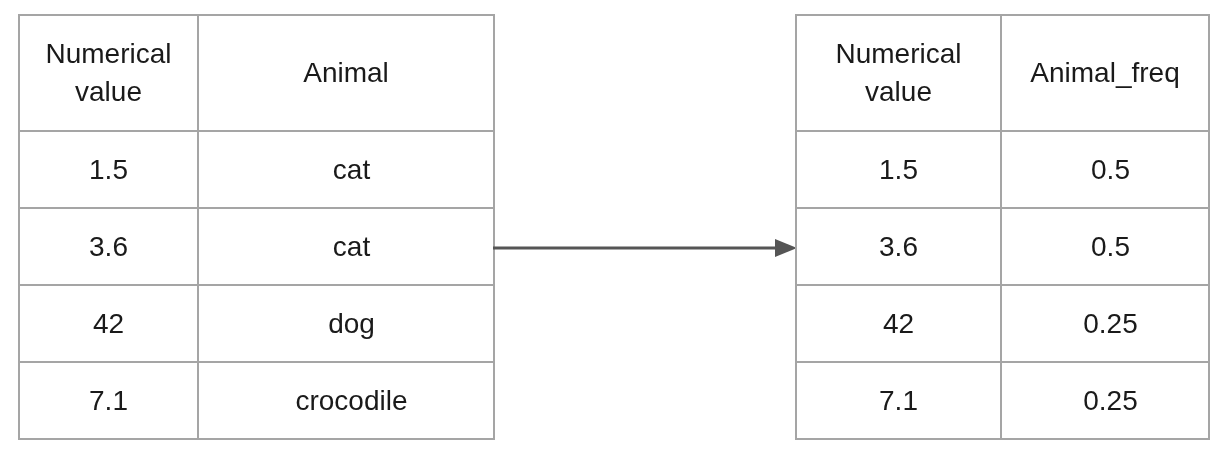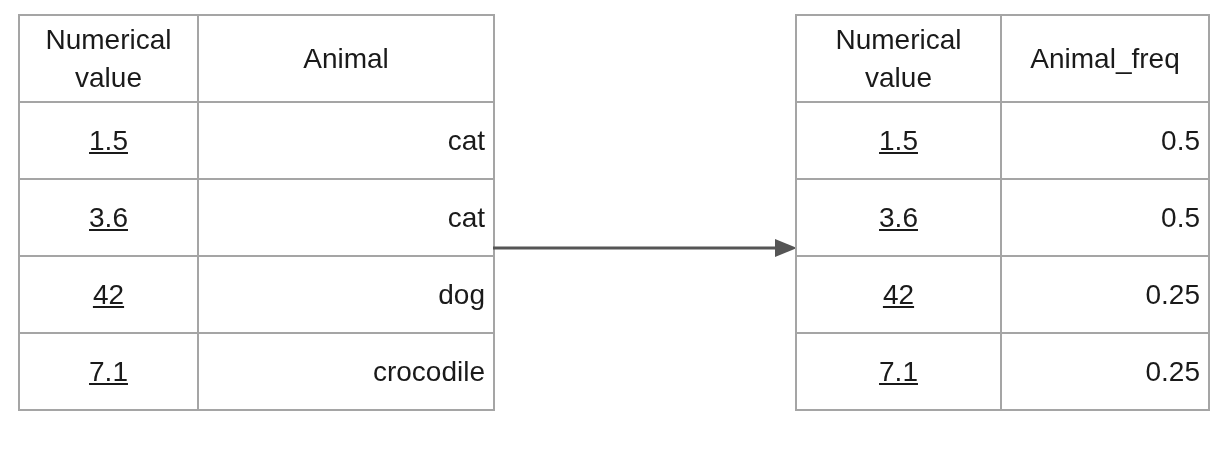--- a/index.html
+++ b/index.html
@@ -25,35 +25,34 @@
   }
   table.data-table td, table.data-table th {
     border: 2px solid #a5a5a5;
     background: #ffffff;
     font-weight: normal;
     vertical-align: middle;
     overflow: hidden;
   }
   .table-left  { left: 18px;  top: 14px; width: 475px; }
   .table-right { left: 795px; top: 14px; width: 413px; }
-  tr.header-row    { height: 87px; padding-left: 17px; }
+  tr.header-row    { height: 116px; padding-left: 17px; }
   tr.data-row      { height: 77px; }
   th.header-cell {
     text-align: center;
     line-height: 1.35;
     padding: 0 12px;
     word-wrap: break-word;
   }
   td.num-cell {
     text-align: center;
     padding: 0 4px;
-    text-decoration: underline;
   }
   td.text-cell {
-    text-align: right;
+    text-align: center;
     padding: 0 8px 0 19px;
     margin-left: 36px;
   }
   .arrow-label {
     position: absolute;
     left: 493px;
     top: 189px;
     width: 304px;
     text-align: center;
     font-size: 29px;

